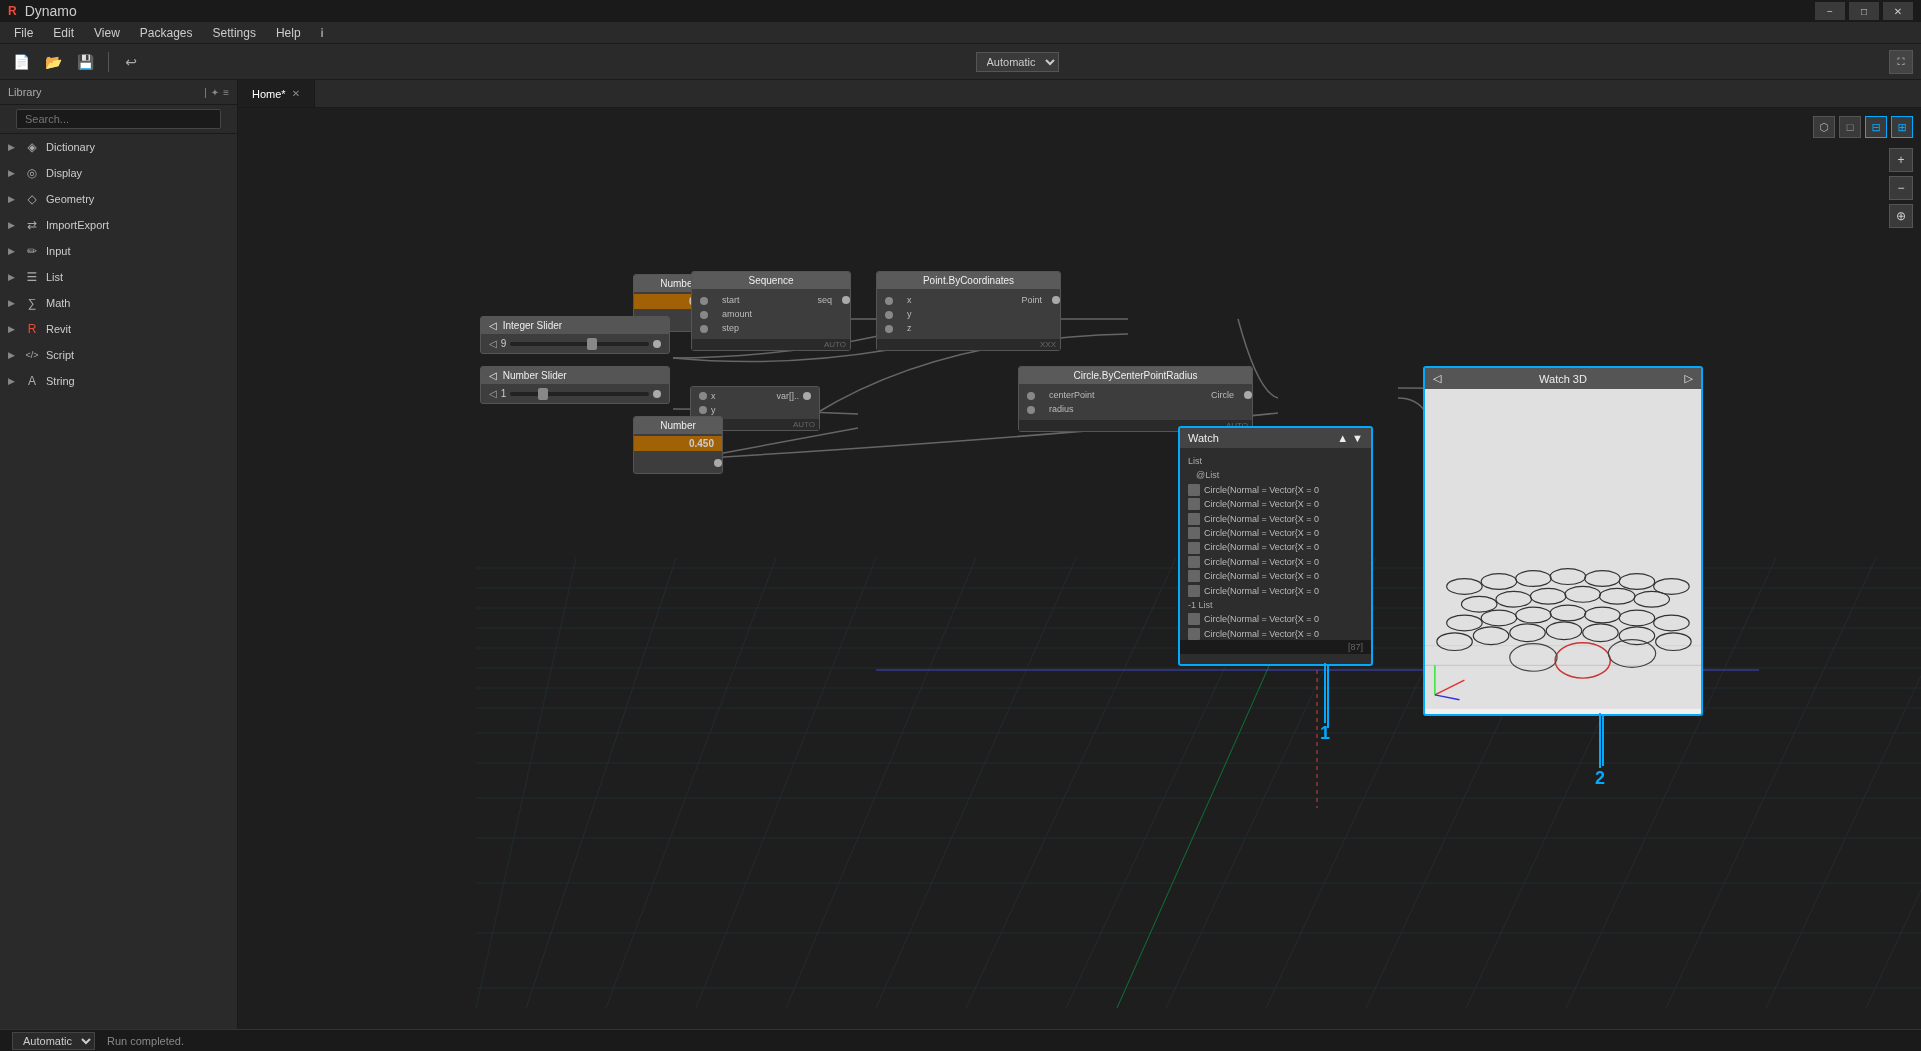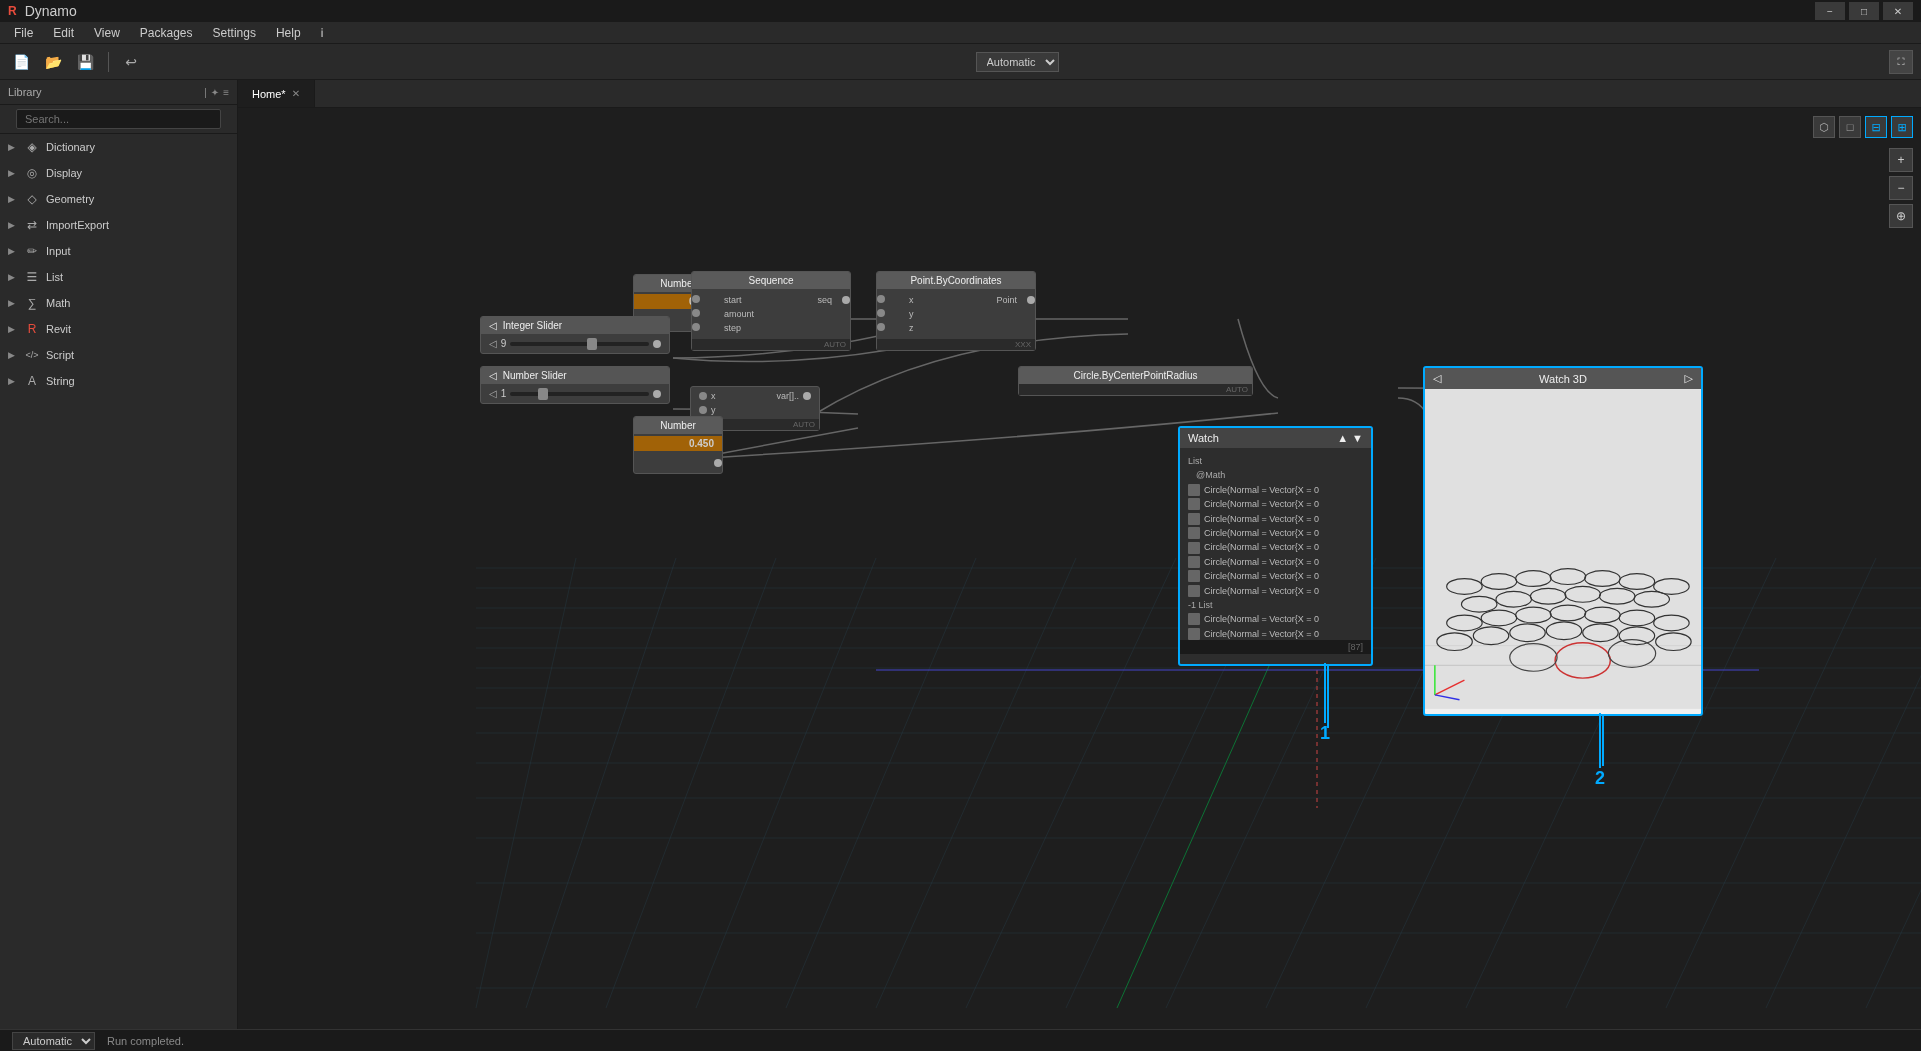--- a/index.html
+++ b/index.html
@@ -51,21 +51,21 @@
     #node-graph { flex: 1; position: relative; overflow: hidden; }
     
     
     #grid-bg { position: absolute; top: 0; left: 0; right: 0; bottom: 0; }
     
     
     .node { position: absolute; background: #3d3d3d; border: 1px solid #555; border-radius: 3px; font-size: 10px; min-width: 80px; }
     .node-header { background: #5a5a5a; padding: 3px 8px; font-size: 10px; color: #eee; border-radius: 2px 2px 0 0; text-align: center; }
     .node-body { padding: 4px 0; }
     .node-port-row { display: flex; align-items: center; padding: 2px 0; justify-content: space-between; }
-    .port-in { display: flex; align-items: flex-start; gap: 18px; padding-left: 0; }
+    .port-in { display: flex; align-items: flex-end; gap: 8px; padding-left: 8px; }
     .port-out { display: flex; align-items: center; gap: 4px; padding-right: 0; justify-content: flex-end; }
     .port-dot { width: 8px; height: 8px; background: #888; border-radius: 50%; flex-shrink: 0; }
     .port-dot.out { background: #aaa; }
     .port-label { color: #bbb; font-size: 9px; padding: 0 6px; }
     .node-value { text-align: right; color: #ccc; font-size: 10px; padding: 2px 8px; background: #a16207; margin: 2px 0; font-weight: bold; }
     .node-footer { background: #2a2a2a; padding: 1px 4px; font-size: 8px; color: #666; text-align: right; }
 
     
     .slider-node { position: absolute; background: #3d3d3d; border: 1px solid #555; border-radius: 3px; }
     .slider-header { background: #555; padding: 3px 8px; font-size: 10px; color: #eee; border-radius: 2px 2px 0 0; display: flex; align-items: center; gap: 6px; }
@@ -338,21 +338,21 @@
           <div class="node-port-row">
             <div class="port-in">
               <span class="port-dot"></span>
               <span class="port-label">step</span>
             </div>
           </div>
         </div>
         <div class="node-footer">AUTO</div>
       </div>
 
-      <div class="node" style="left:638px;top:163px;width:160px;">
+      <div class="node" style="left:638px;top:163px;width:185px;">
         <div class="node-header">Point.ByCoordinates</div>
         <div class="node-body">
           <div class="node-port-row">
             <div class="port-in">
               <span class="port-dot"></span>
               <span class="port-label">x</span>
             </div>
             <div class="port-out">
               <span class="port-label">Point</span>
               <span class="port-dot out"></span>
@@ -428,37 +428,55 @@
             <div style="width:8px"></div>
             <div class="port-out">
               <span class="port-dot out"></span>
             </div>
           </div>
         </div>
       </div>
 
       <div class="node" style="left:780px;top:258px;width:235px;">
         <div class="node-header">Circle.ByCenterPointRadius</div>
+        <div class="node-body">
+          <div class="node-port-row">
+            <div class="port-in">
+              <span class="port-dot"></span>
+              <span class="port-label">centerPoint</span>
+            </div>
+            <div class="port-out">
+              <span class="port-label">Circle</span>
+              <span class="port-dot out"></span>
+            </div>
+          </div>
+          <div class="node-port-row">
+            <div class="port-in">
+              <span class="port-dot"></span>
+              <span class="port-label">radius</span>
+            </div>
+          </div>
+        </div>
         <div class="node-footer">AUTO</div>
       </div>
 
       <div class="watch-panel" style="left:940px;top:318px;width:195px;height:240px;">
         <div class="watch-header">
           <span>Watch</span>
           <div style="display:flex;gap:4px;">
             <span style="cursor:pointer;">▲</span>
             <span style="cursor:pointer;">▼</span>
           </div>
         </div>
         <div class="watch-content" style="height:calc(100% - 44px);overflow:hidden;">
           <div class="watch-item">
             <span style="color:#aaa;">List</span>
           </div>
           <div class="watch-item">
-            <span style="padding-left:8px;color:#aaa;">@Math</span>
+            <span style="padding-left:8px;color:#aaa;">@List</span>
           </div>
           <div class="watch-item">
             <div class="watch-icon"></div>
             <span>Circle(Normal = Vector{X = 0</span>
           </div>
           <div class="watch-item">
             <div class="watch-icon"></div>
             <span>Circle(Normal = Vector{X = 0</span>
           </div>
           <div class="watch-item">

